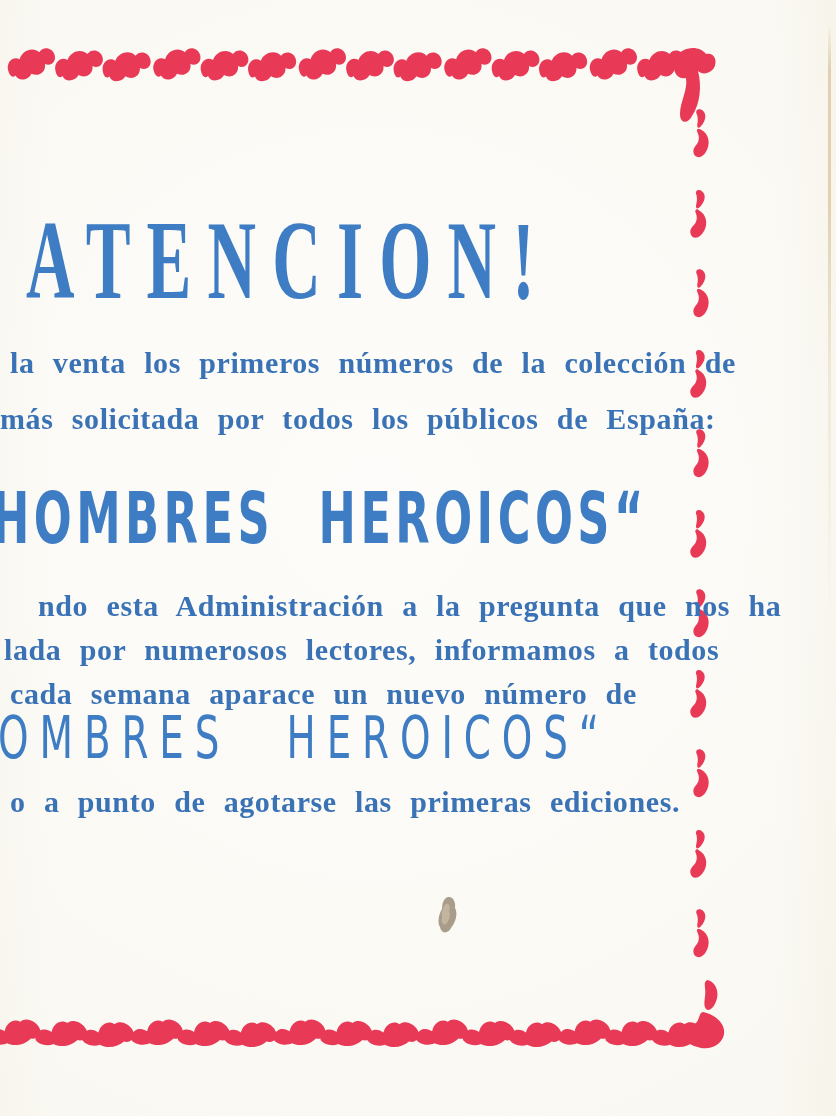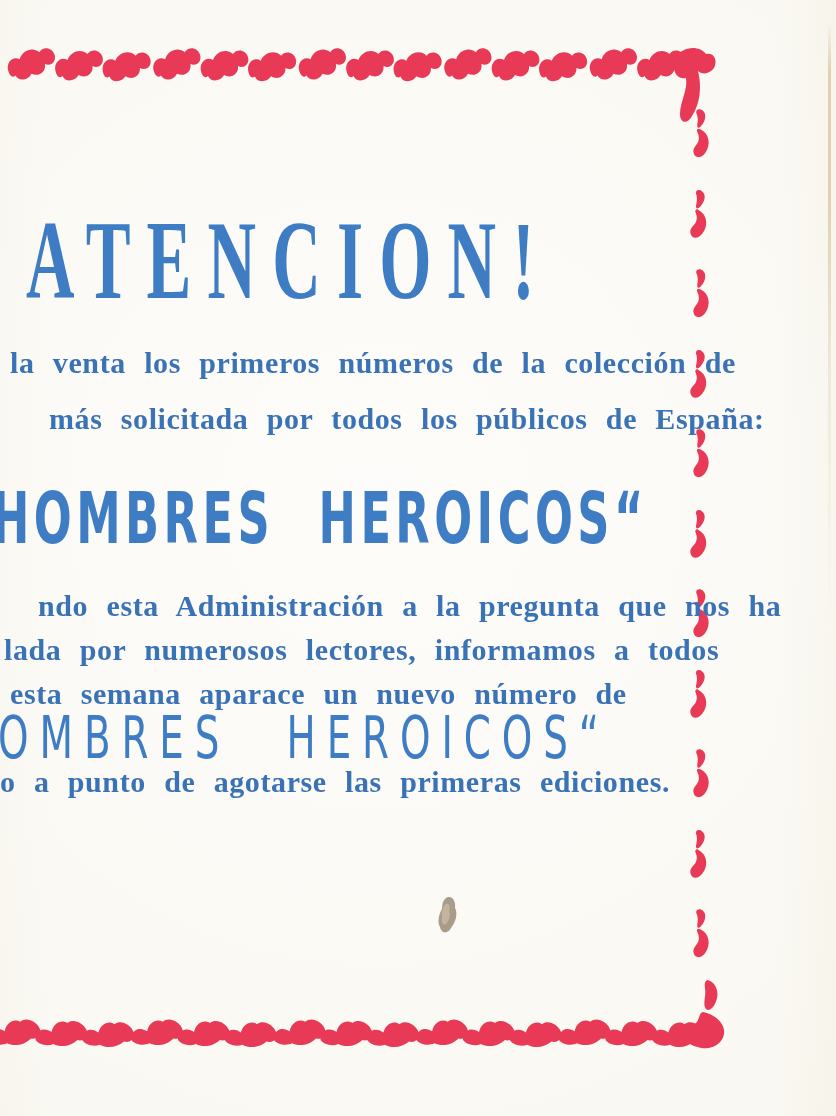--- a/index.html
+++ b/index.html
@@ -44,25 +44,25 @@
     transform:scale(0.62,1);transform-origin:0 0;
   }
   .head2{
     left:-2px;top:704px;line-height:58px;
     font:400 58px "DejaVu Sans", sans-serif;
     color:var(--blue);
     letter-spacing:0.28em;word-spacing:0.85em;
     transform:scale(0.67,1);transform-origin:0 0;
   }
   .l-intro1{left:10px;top:348px;}
-  .l-intro2{left:12px;top:404px;padding-left:37px;}
+  .l-intro2{left:0px;top:404px;}
   .l-body1{left:2px;top:591px;margin-left:36px;}
   .l-body2{left:4px;top:635px;}
   .l-body3{left:10px;top:679px;}
-  .l-close{left:0px;top:767px;}
+  .l-close{left:0px;top:787px;padding-left:10px;}
   .stain-svg{position:absolute;left:432px;top:894px;}
 </style>
 </head>
 <body>
 
 <div class="grain"></div>
 
 <svg class="border-svg" width="836" height="1116" viewBox="0 0 836 1116">
   <defs>
     <path id="markH" d="M2,24 C0,16 7,9 14,13 C17,4 28,1 34,7 C38,1 47,3 49,10 C51,17 45,22 39,19 C40,27 32,32 25,28 C22,34 12,36 9,29 C6,32 3,29 2,24 Z"></path>
@@ -123,21 +123,21 @@
 
 <div class="txt title">ATENCION!</div>
 
 <div class="txt serifline l-intro1">la venta los primeros números de la colección de</div>
 <div class="txt serifline l-intro2">más solicitada por todos los públicos de España:</div>
 
 <div class="txt head1">HOMBRES HEROICOS“</div>
 
 <div class="txt serifline l-body1">ndo esta Administración a la pregunta que nos ha</div>
 <div class="txt serifline l-body2">lada por numerosos lectores, informamos a todos</div>
-<div class="txt serifline l-body3">esta semana aparace un nuevo número de</div>
+<div class="txt serifline l-body3">cada semana aparace un nuevo número de</div>
 
 <div class="txt head2">OMBRES HEROICOS“</div>
 
 <div class="txt serifline l-close">o a punto de agotarse las primeras ediciones.</div>
 
 <svg class="stain-svg" width="34" height="44" viewBox="0 0 34 44">
   <path d="M16,3 C21,2 24,8 23,14 C26,19 24,28 19,34 C16,40 9,40 8,33 C5,28 7,20 10,15 C10,9 12,4 16,3 Z" fill="var(--stain)" opacity="0.75"></path>
   <path d="M14,10 C17,9 19,13 17,17 C19,21 17,27 14,30 C11,32 9,28 10,24 C9,19 11,12 14,10 Z" fill="#c7bba6" opacity="0.8"></path>
 </svg>
 

